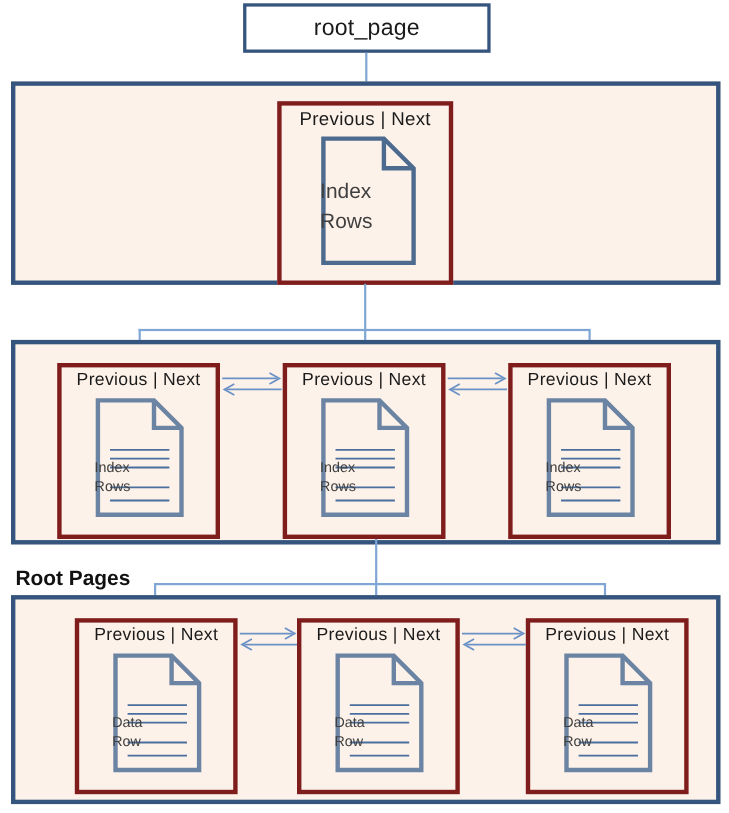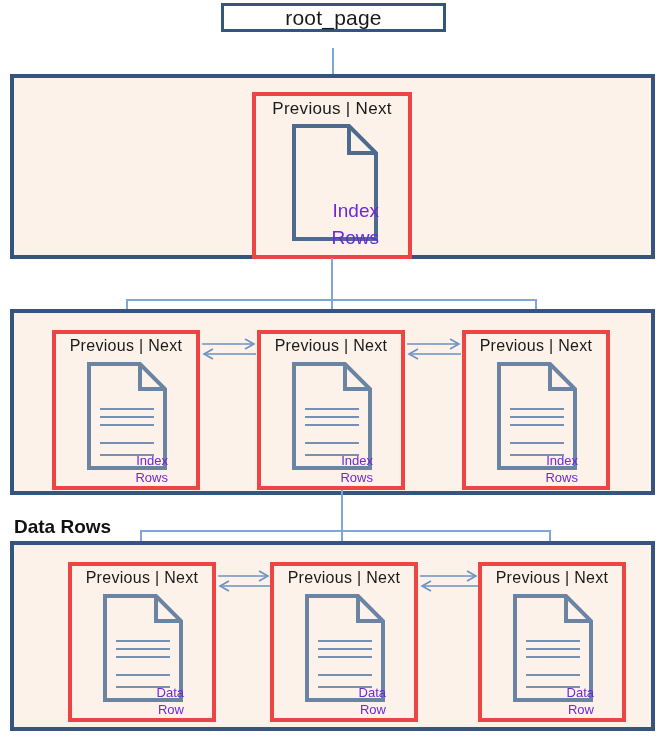--- a/index.html
+++ b/index.html
@@ -15,21 +15,21 @@
     font-family: "Liberation Sans", sans-serif;
     overflow: hidden;
   }
 
   
   .root-page-box {
     position: absolute;
     left: 221px;
     top: 3px;
     width: 225px;
-    height: 29px;
+    height: 45px;
     border: 3px solid #35557F;
     background: #ffffff;
     box-sizing: border-box;
     display: flex;
     align-items: center;
     justify-content: center;
   }
   .root-page-label {
     font-size: 21px;
     color: #1a1a1a;
@@ -55,21 +55,21 @@
     background: #FDF2E9;
     box-sizing: border-box;
   }
   #section-root         { left: 10px; top: 74px;  width: 645px; height: 185px; }
   #section-intermediate { left: 10px; top: 309px; width: 645px; height: 186px; }
   #section-data         { left: 10px; top: 541px; width: 645px; height: 190px; }
 
   
   .node-box {
     position: absolute;
-    border: 4px solid #ef4444;
+    border: 4px solid #7f1d1d;
     background: #FDF2E9;
     box-sizing: border-box;
   }
   .node-header {
     position: absolute;
     top: 3px;
     left: 0;
     right: 0;
     text-align: center;
     font-size: 16px;
@@ -81,24 +81,23 @@
 
   
   .doc-glyph {
     position: absolute;
     overflow: visible;
   }
   .doc-text {
     position: absolute;
     left: 0;
     right: 0;
-    text-align: right;
-    color: #6d28d9;
+    text-align: left;
+    color: #404040;
     white-space: nowrap;
-    margin-top: 36px;
   }
 
   
   .conn {
     position: absolute;
     background: #7FA6D4;
   }
   .conn-v { width: 2px; }
   .conn-h { height: 2px; }
 
@@ -225,21 +224,21 @@
 
   <div class="conn conn-v" style="left:341px; top:490px; height:42px;"></div>
   <div class="conn conn-h" style="left:140px; top:530px; width:410px;"></div>
   <div class="conn conn-v" style="left:140px; top:530px; height:33px;"></div>
   <div class="arrowhead-down" style="left:136px; top:555px;"></div>
   <div class="conn conn-v" style="left:341px; top:530px; height:33px;"></div>
   <div class="arrowhead-down" style="left:337px; top:555px;"></div>
   <div class="conn conn-v" style="left:549px; top:530px; height:33px;"></div>
   <div class="arrowhead-down" style="left:545px; top:555px;"></div>
 
-  <div class="section-heading" id="heading-data">Data Rows</div>
+  <div class="section-heading" id="heading-data">Root Pages</div>
 
   <div class="section-box" id="section-data"></div>
 
   <div class="node-box" style="left:68px; top:562px; width:148px; height:160px;">
     <div class="node-header">Previous  |  Next</div>
     <div class="doc-glyph" style="left:30px; top:27px; width:82px; height:110px;">
       <svg width="82" height="110" viewBox="0 0 82 110">
         <path d="M3,3 L54,3 L79,28 L79,107 L3,107 Z" fill="#FDF2E9" stroke="#6C84A3" stroke-width="4" stroke-linejoin="miter"></path>
         <path d="M54,3 L54,28 L79,28" fill="none" stroke="#6C84A3" stroke-width="4"></path>
         <line x1="14" y1="48" x2="68" y2="48" stroke="#4A6E9E" stroke-width="1.6"></line>

